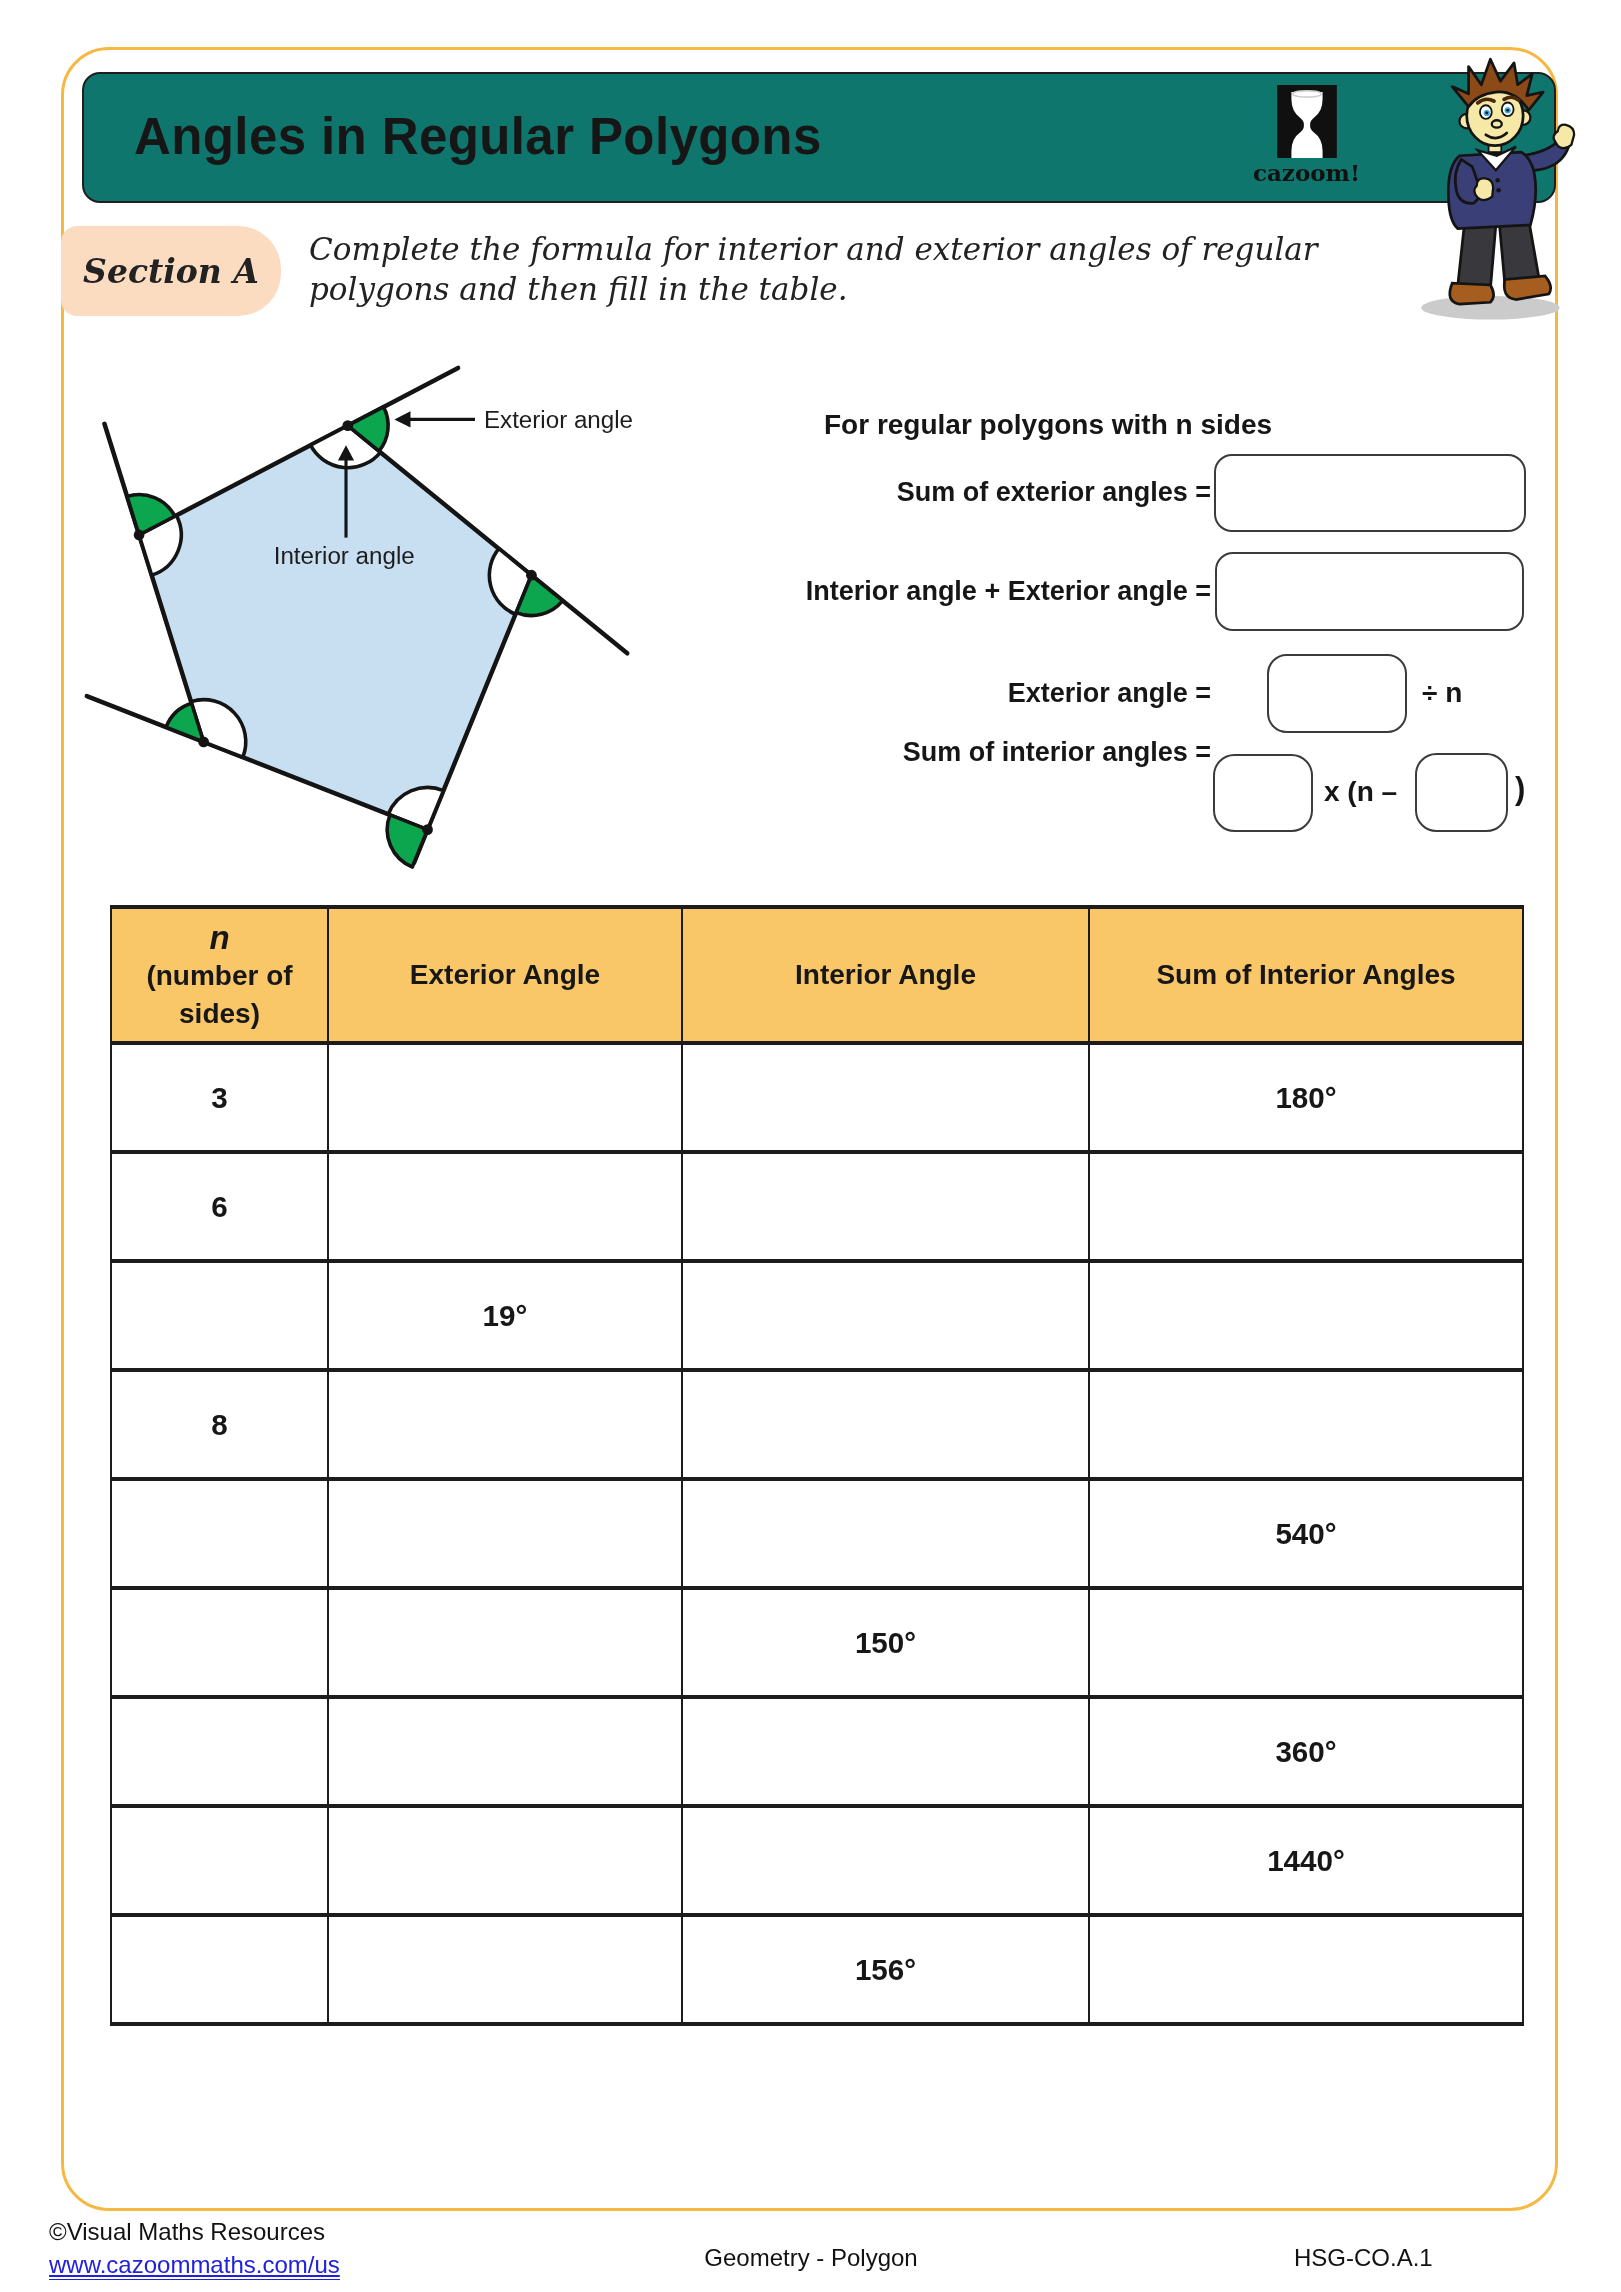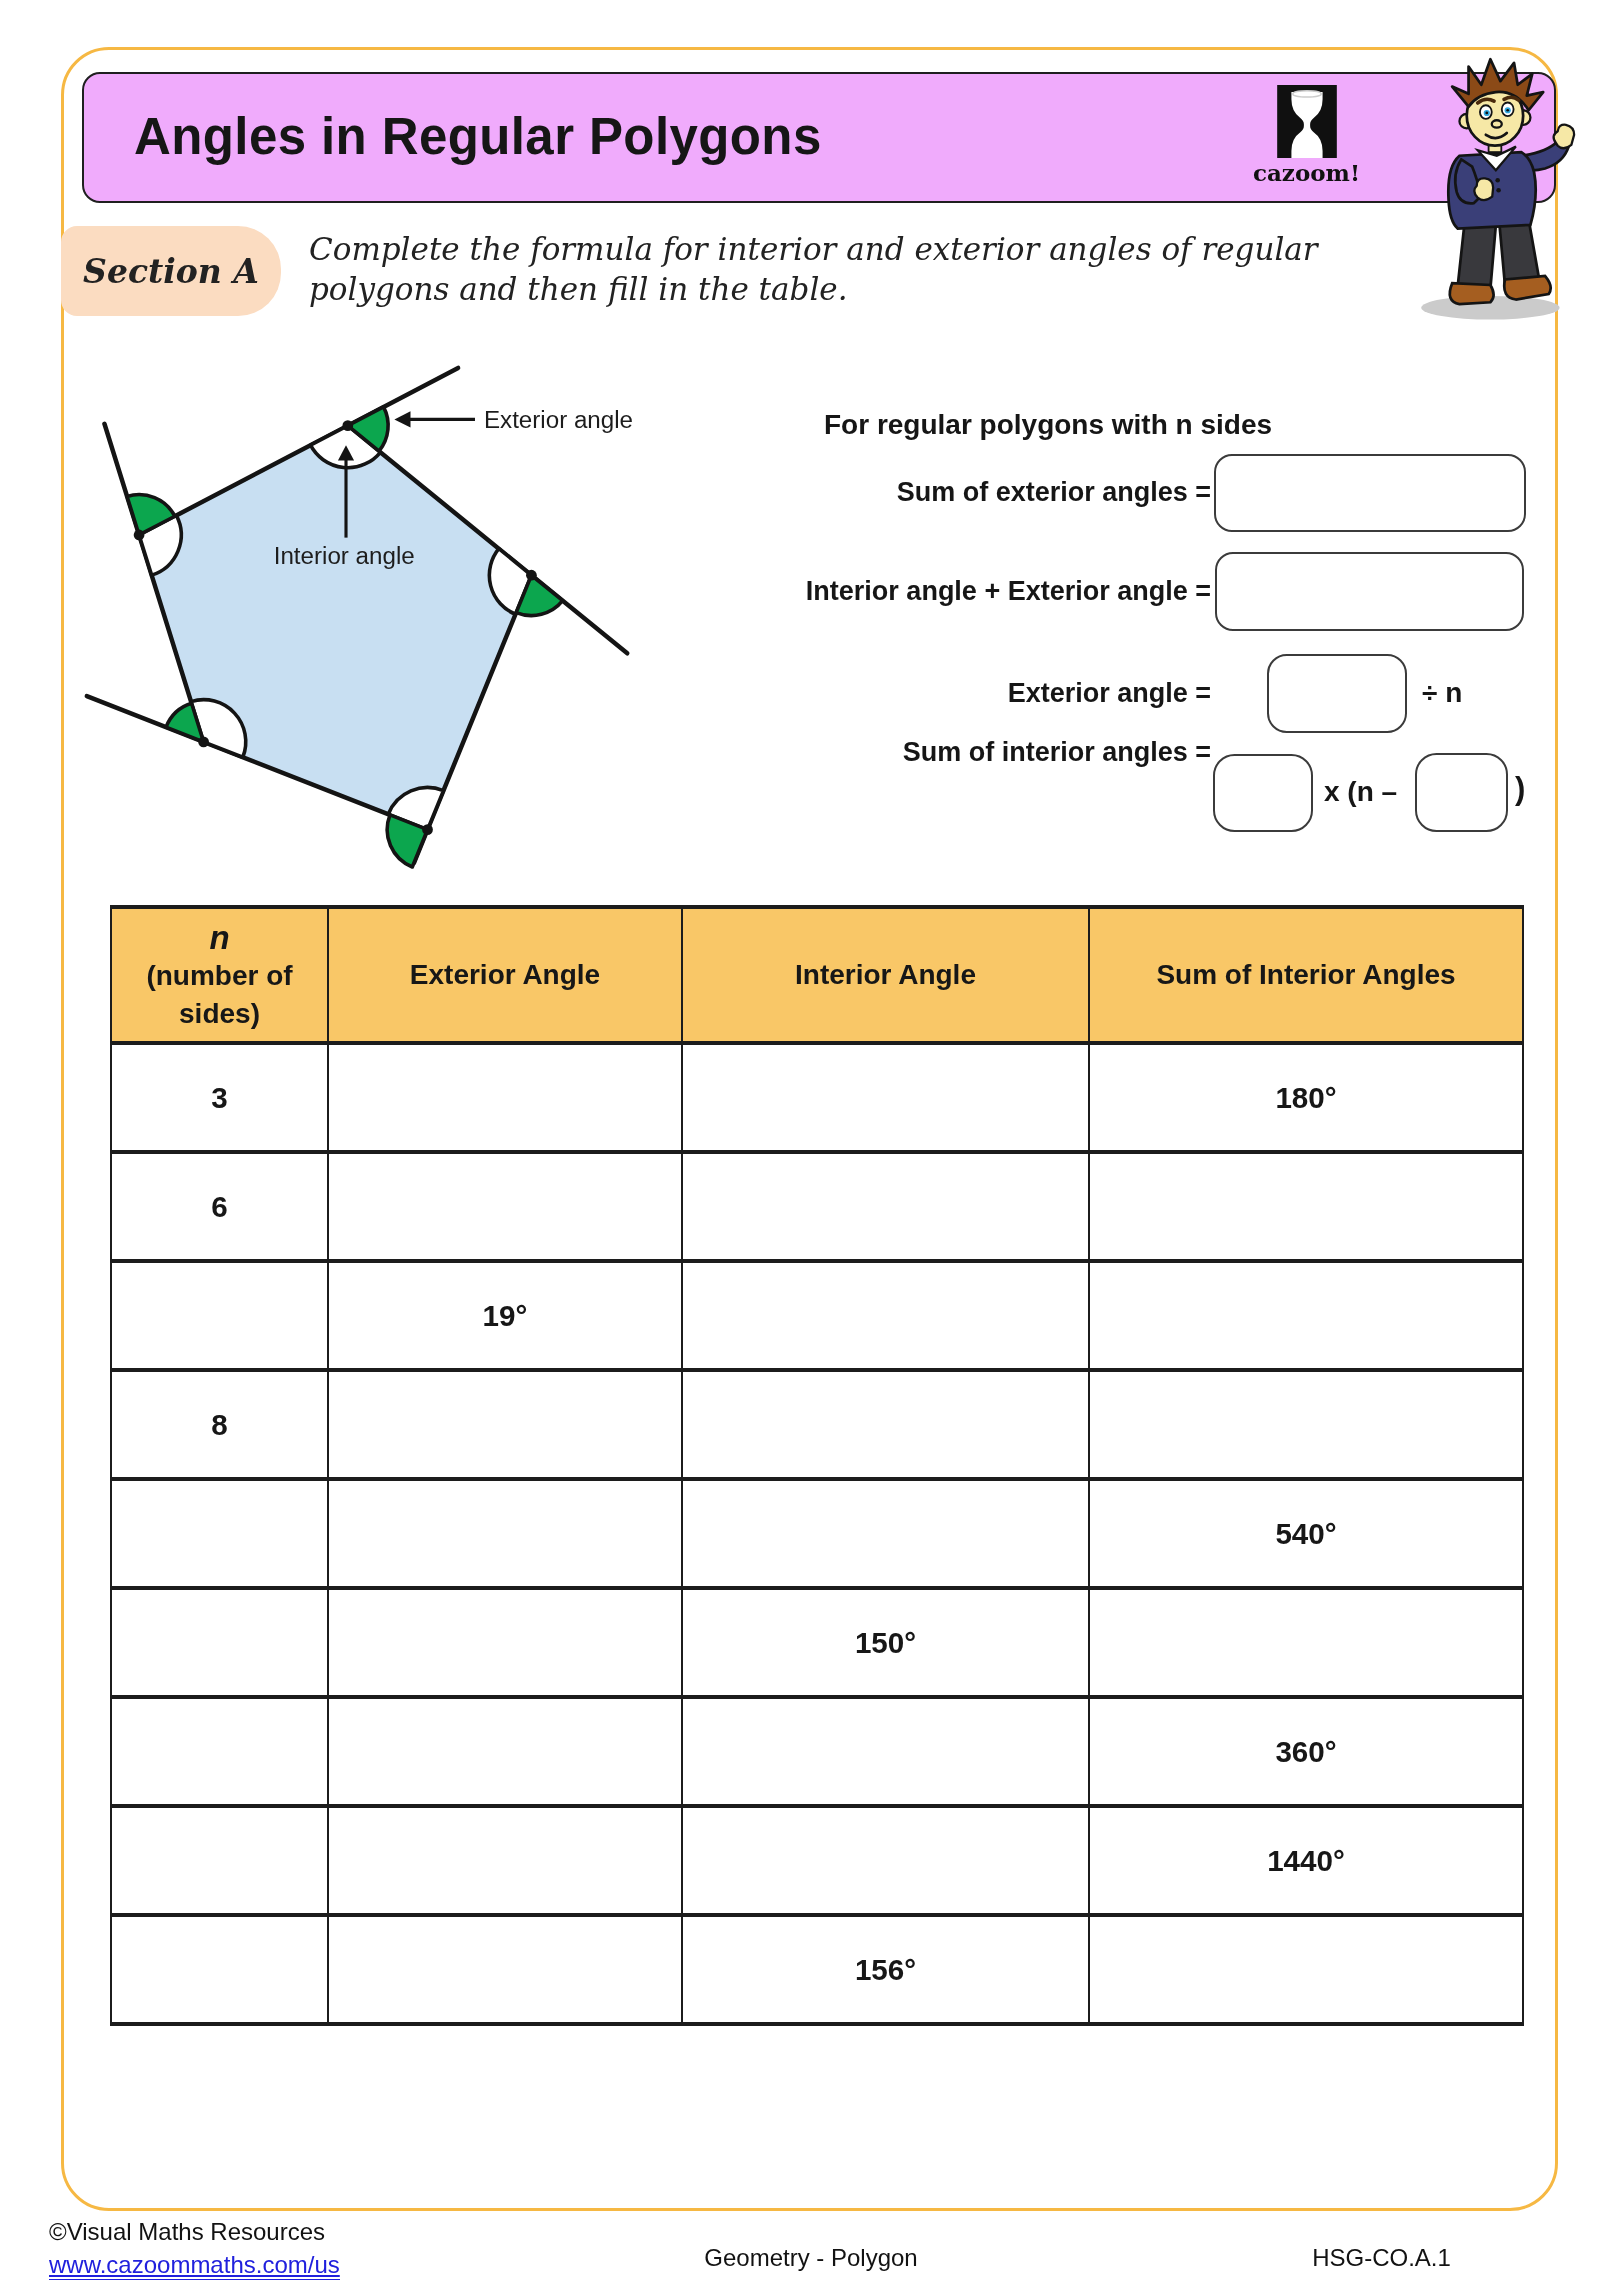--- a/index.html
+++ b/index.html
@@ -4,21 +4,21 @@
 <style>
   *{box-sizing:border-box;margin:0;padding:0}
   html,body{width:1622px;height:2293px}
   body{position:relative;background:#fff;font-family:"Liberation Sans",sans-serif;color:#1a1a1a;overflow:hidden}
   .abs{position:absolute}
 
   
   #page-border{left:61px;top:47px;width:1497px;height:2164px;border:3.6px solid #F6B843;border-radius:48px}
 
   
-  #title-box{left:82px;top:72px;width:1474px;height:131px;background:#f0abfc;border:2.7px solid #1f1f1f;border-radius:18px}
+  #title-box{left:82px;top:72px;width:1474px;height:131px;background:#0f766e;border:2.7px solid #1f1f1f;border-radius:18px}
   #page-title{position:absolute;left:50px;top:0;height:125px;display:flex;align-items:center;font-size:51px;font-weight:bold;letter-spacing:0.4px;color:#161616}
   #logo-wrap{position:absolute;left:1157px;top:10.7px;width:131px;text-align:center}
   #logo-wrap svg{display:block;margin:0 auto}
   #logo-text{font-family:"DejaVu Serif",serif;font-weight:bold;font-size:23px;color:#111;margin-top:1.8px}
 
   
   #section-badge{left:61px;top:226px;width:220px;height:90px;background:#FBDCC1;border-radius:16px 43px 43px 16px;display:flex;align-items:center;justify-content:center;font-family:"DejaVu Serif",serif;font-style:italic;font-weight:bold;font-size:33px;color:#222}
   #instructions{left:309px;top:229px;width:1012px;font-family:"DejaVu Serif",serif;font-style:italic;font-size:31px;line-height:40px;color:#222}
 
   
@@ -217,14 +217,14 @@
         <td></td>
         <td>156°</td>
         <td></td>
       </tr>
   </tbody>
 </table>
 
 <div class="footnote" style="left:49px;top:2218px">©Visual Maths Resources</div>
 <div class="footnote" style="left:49px;top:2251px"><span id="footer-link">www.cazoommaths.com/us</span></div>
 <div class="footnote" style="left:0;top:2244px;width:1622px;text-align:center">Geometry - Polygon</div>
-<div class="footnote" style="left:1244px;top:2244px;width:275px;text-align:center">HSG-CO.A.1</div>
+<div class="footnote" style="left:1294px;top:2244px;width:275px;text-align:left">HSG-CO.A.1</div>
 
 
 </body></html>

